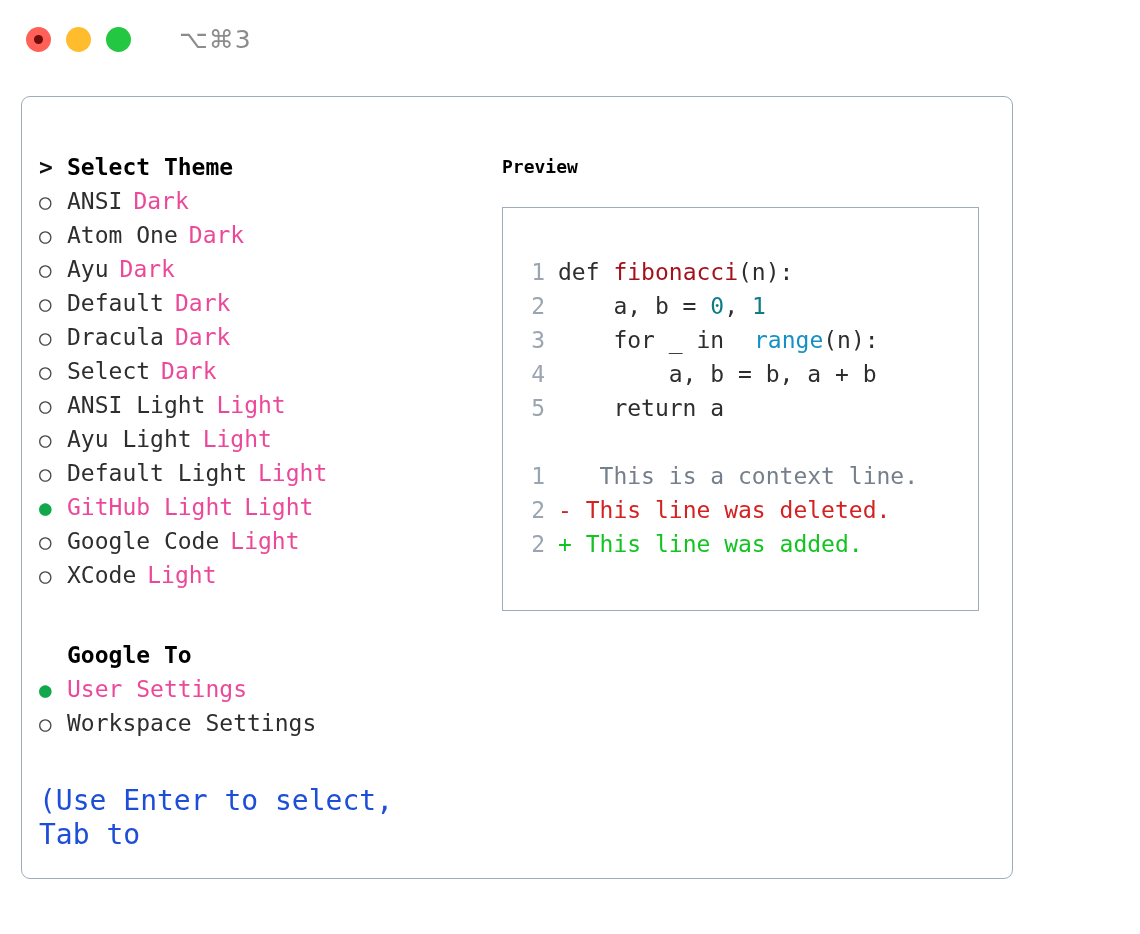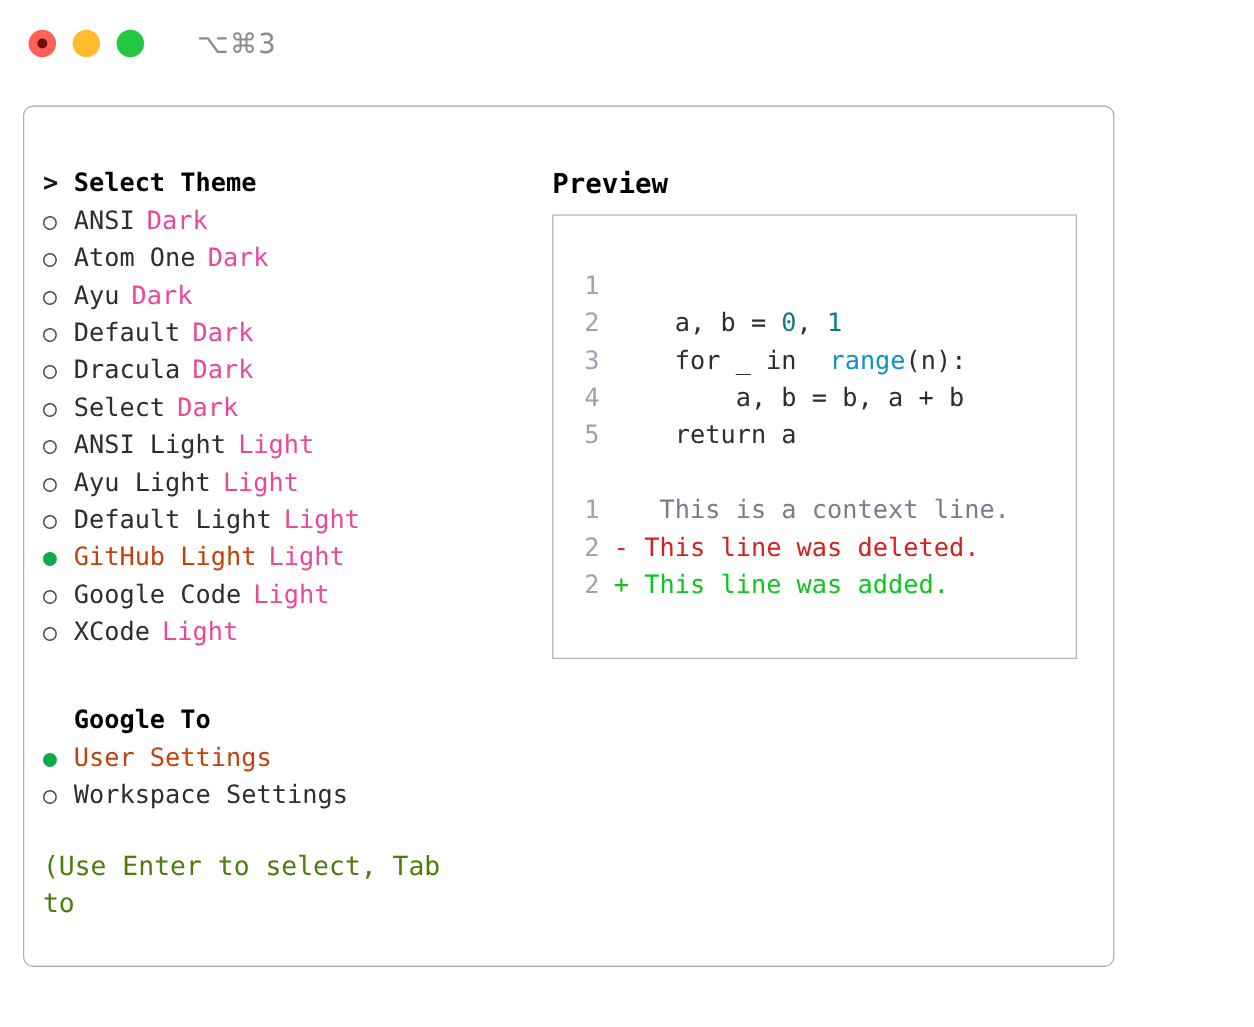--- a/index.html
+++ b/index.html
@@ -120,49 +120,49 @@
 
   .row-label {
     color: #2e2e2e;
     text-align: center;
   }
   .row-label.heading {
     font-weight: bold;
     color: #000000;
   }
   .row-label.selected {
-    color: #c2410c;
+    color: #ec4899;
   }
   .row-tag {
     margin-left: 11px;
     color: #ec4899;
   }
 
   #section-gap { height: 46px; }
 
   #hint-text {
-    margin-top: 30px;
-    font-size: 24px;
+    margin-top: 44px;
+    font-size: 28px;
     line-height: 34px;
-    color: #4d7c0f;
+    color: #1d4ed8;
     width: 400px;
   }
 
   
   #preview-column {
     flex: 1;
     padding: 53px 0 0 0;
     box-sizing: border-box;
   }
   #preview-title {
-    font-size: 25px;
+    font-size: 18px;
     font-weight: bold;
     color: #000000;
     line-height: 34px;
-    margin-bottom: 11px;
+    margin-bottom: 23px;
   }
   #preview-box {
     width: 477px;
     height: 404px;
     border: 1.6px solid #9fabbb;
     box-sizing: border-box;
     background: #ffffff;
     padding: 47px 0 0 16px;
   }
 
@@ -300,21 +300,21 @@
 
         <div id="hint-text">
           <div>(Use Enter to select, Tab to</div>
         </div>
       </div>
 
       <div id="preview-column">
         <div id="preview-title">Preview</div>
         <div id="preview-box">
           <div id="code-block">
-              <div class="code-line"><span class="gutter">1</span></div>
+              <div class="code-line"><span class="gutter">1</span><span><span class="code-text">def </span><span class="tok-fn">fibonacci</span><span class="code-text">(n):</span></span></div>
               <div class="code-line"><span class="gutter">2</span><span><span class="code-text">    a, b = </span><span class="tok-num">0</span><span class="code-text">, </span><span class="tok-num">1</span></span></div>
               <div class="code-line"><span class="gutter">3</span><span><span class="code-text">    for _ in </span><span class="tok-builtin">range</span><span class="code-text">(n):</span></span></div>
               <div class="code-line"><span class="gutter">4</span><span><span class="code-text">        a, b = b, a + b</span></span></div>
               <div class="code-line"><span class="gutter">5</span><span><span class="code-text">    return a</span></span></div>
             </div>
           <div class="diff-gap"></div>
           <div id="diff-block">
               <div class="code-line"><span class="gutter">1</span><span class="diff-context"> </span><span class="diff-context">  This is a context line.</span></div>
               <div class="code-line"><span class="gutter">2</span><span class="diff-del">-</span><span class="diff-del"> This line was deleted.</span></div>
               <div class="code-line"><span class="gutter">2</span><span class="diff-add">+</span><span class="diff-add"> This line was added.</span></div>

